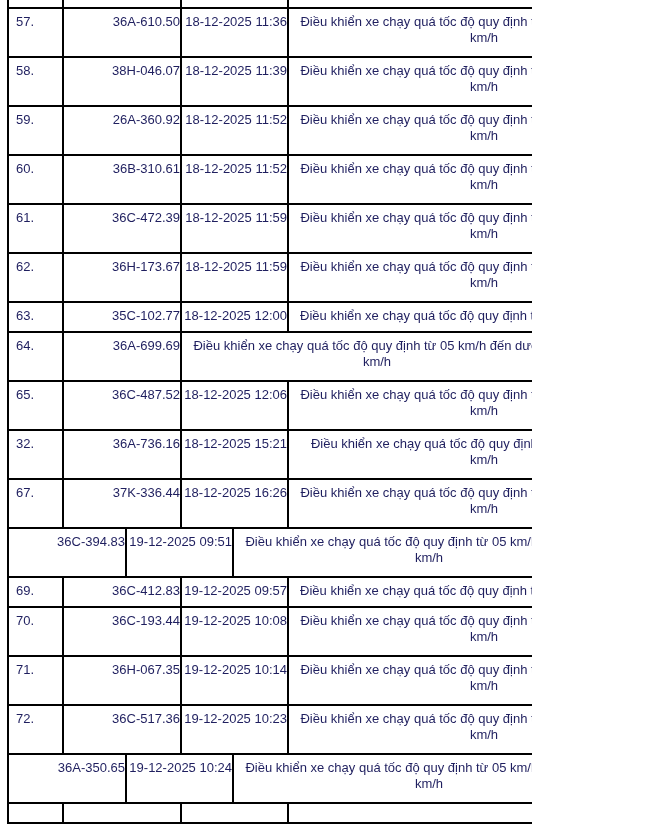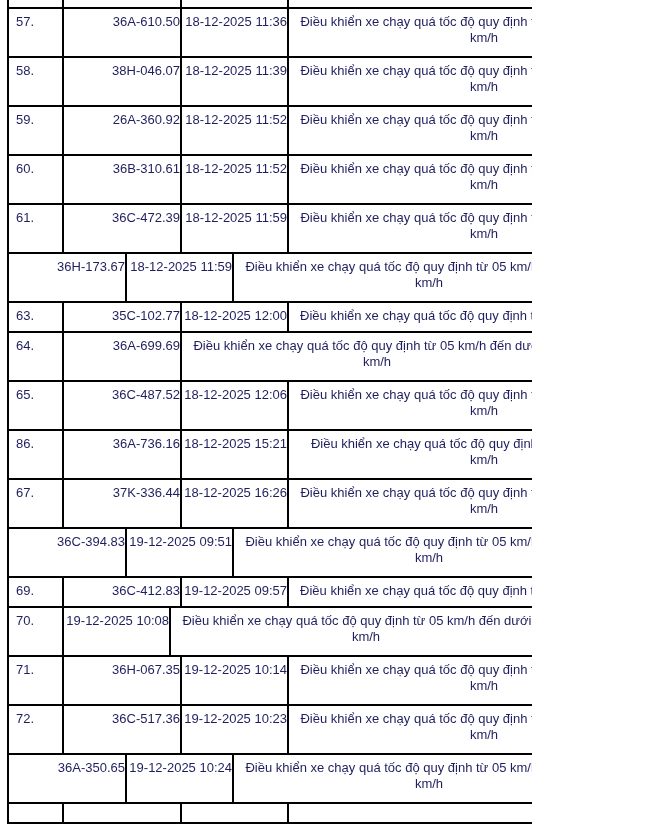--- a/index.html
+++ b/index.html
@@ -114,20 +114,21 @@
   </div>
 
   <div class="tr tall">
     <div class="td c-index">61.</div>
     <div class="td c-plate">36C-472.39</div>
     <div class="td c-time">18-12-2025 11:59</div>
     <div class="td c-violation">Điều khiển xe chạy quá tốc độ quy định từ 05 km/h đến dưới 10 km/h</div>
   </div>
 
   <div class="tr tall">
+    <div class="td c-index">62.</div>
     <div class="td c-plate">36H-173.67</div>
     <div class="td c-time">18-12-2025 11:59</div>
     <div class="td c-violation">Điều khiển xe chạy quá tốc độ quy định từ 05 km/h đến dưới 10 km/h</div>
   </div>
 
   <div class="tr short">
     <div class="td c-index">63.</div>
     <div class="td c-plate">35C-102.77</div>
     <div class="td c-time">18-12-2025 12:00</div>
     <div class="td c-violation">Điều khiển xe chạy quá tốc độ quy định từ 10 km/h đến 20 km/h</div>
@@ -140,21 +141,21 @@
   </div>
 
   <div class="tr tall">
     <div class="td c-index">65.</div>
     <div class="td c-plate">36C-487.52</div>
     <div class="td c-time">18-12-2025 12:06</div>
     <div class="td c-violation">Điều khiển xe chạy quá tốc độ quy định từ 05 km/h đến dưới 10 km/h</div>
   </div>
 
   <div class="tr tall">
-    <div class="td c-index">86.</div>
+    <div class="td c-index">32.</div>
     <div class="td c-plate">36A-736.16</div>
     <div class="td c-time">18-12-2025 15:21</div>
     <div class="td c-violation">Điều khiển xe chạy quá tốc độ quy định trên 20 km/h đến 35 km/h</div>
   </div>
 
   <div class="tr tall">
     <div class="td c-index">67.</div>
     <div class="td c-plate">37K-336.44</div>
     <div class="td c-time">18-12-2025 16:26</div>
     <div class="td c-violation">Điều khiển xe chạy quá tốc độ quy định từ 05 km/h đến dưới 10 km/h</div>
@@ -168,20 +169,21 @@
 
   <div class="tr short">
     <div class="td c-index">69.</div>
     <div class="td c-plate">36C-412.83</div>
     <div class="td c-time">19-12-2025 09:57</div>
     <div class="td c-violation">Điều khiển xe chạy quá tốc độ quy định từ 10 km/h đến 20 km/h</div>
   </div>
 
   <div class="tr tall">
     <div class="td c-index">70.</div>
+    <div class="td c-plate">36C-193.44</div>
     <div class="td c-time">19-12-2025 10:08</div>
     <div class="td c-violation">Điều khiển xe chạy quá tốc độ quy định từ 05 km/h đến dưới 10 km/h</div>
   </div>
 
   <div class="tr tall">
     <div class="td c-index">71.</div>
     <div class="td c-plate">36H-067.35</div>
     <div class="td c-time">19-12-2025 10:14</div>
     <div class="td c-violation">Điều khiển xe chạy quá tốc độ quy định từ 05 km/h đến dưới 10 km/h</div>
   </div>

